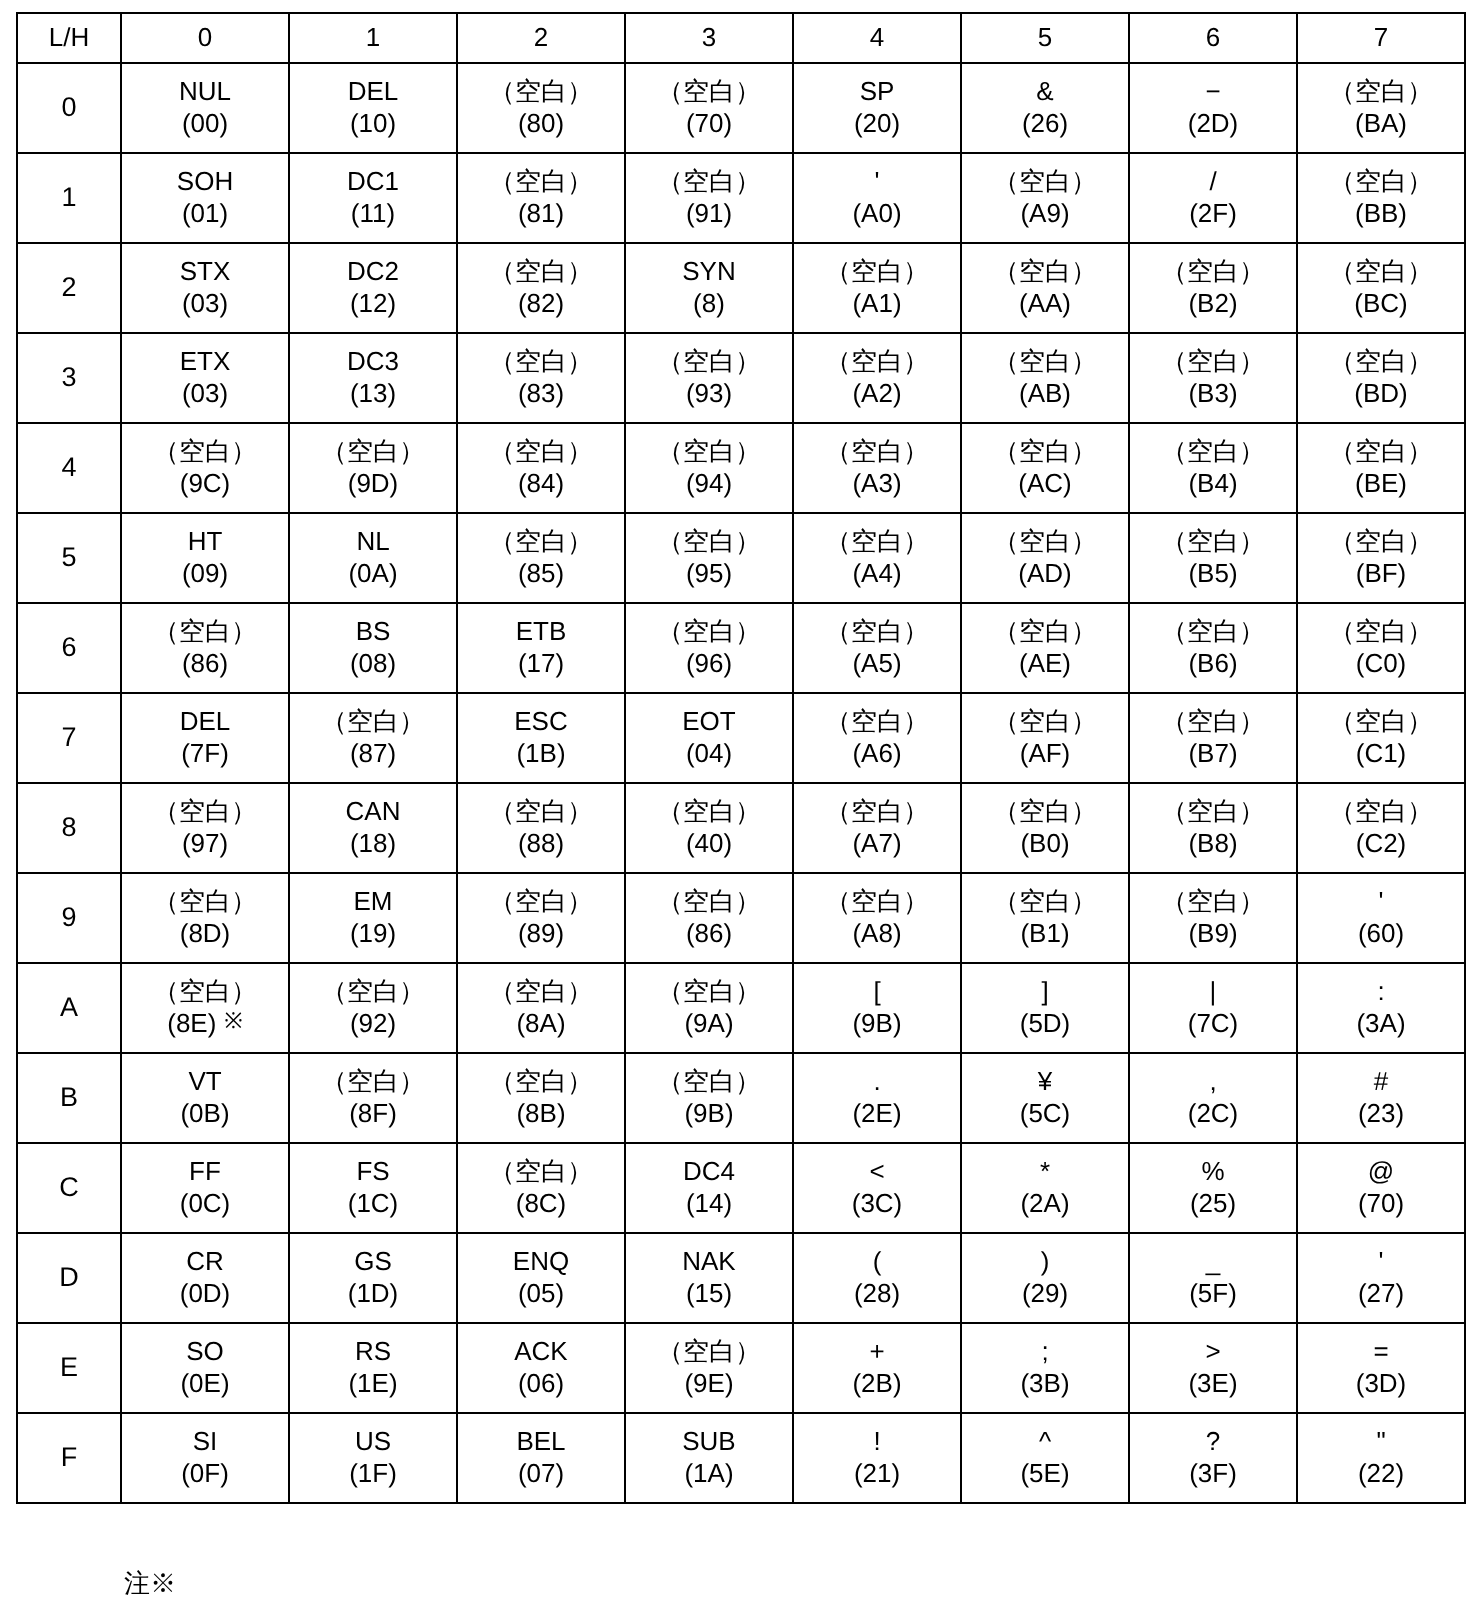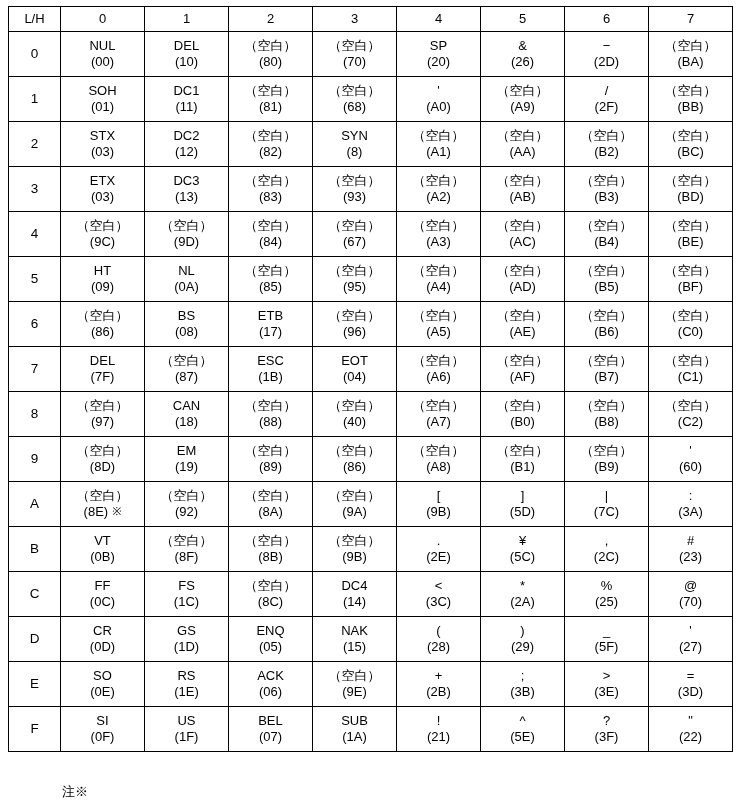--- a/index.html
+++ b/index.html
@@ -210,21 +210,21 @@
               <span class="ch">（空白）</span>
               <span class="code-row">
                 <span class="code">(81)</span>
               </span>
             </div>
           </td>
           <td class="cell">
             <div class="cell-inner">
               <span class="ch">（空白）</span>
               <span class="code-row">
-                <span class="code">(68)</span>
+                <span class="code">(91)</span>
               </span>
             </div>
           </td>
           <td class="cell">
             <div class="cell-inner">
               <span class="ch">'</span>
               <span class="code-row">
                 <span class="code">(A0)</span>
               </span>
             </div>
@@ -411,21 +411,21 @@
               <span class="ch">（空白）</span>
               <span class="code-row">
                 <span class="code">(84)</span>
               </span>
             </div>
           </td>
           <td class="cell">
             <div class="cell-inner">
               <span class="ch">（空白）</span>
               <span class="code-row">
-                <span class="code">(67)</span>
+                <span class="code">(94)</span>
               </span>
             </div>
           </td>
           <td class="cell">
             <div class="cell-inner">
               <span class="ch">（空白）</span>
               <span class="code-row">
                 <span class="code">(A3)</span>
               </span>
             </div>

